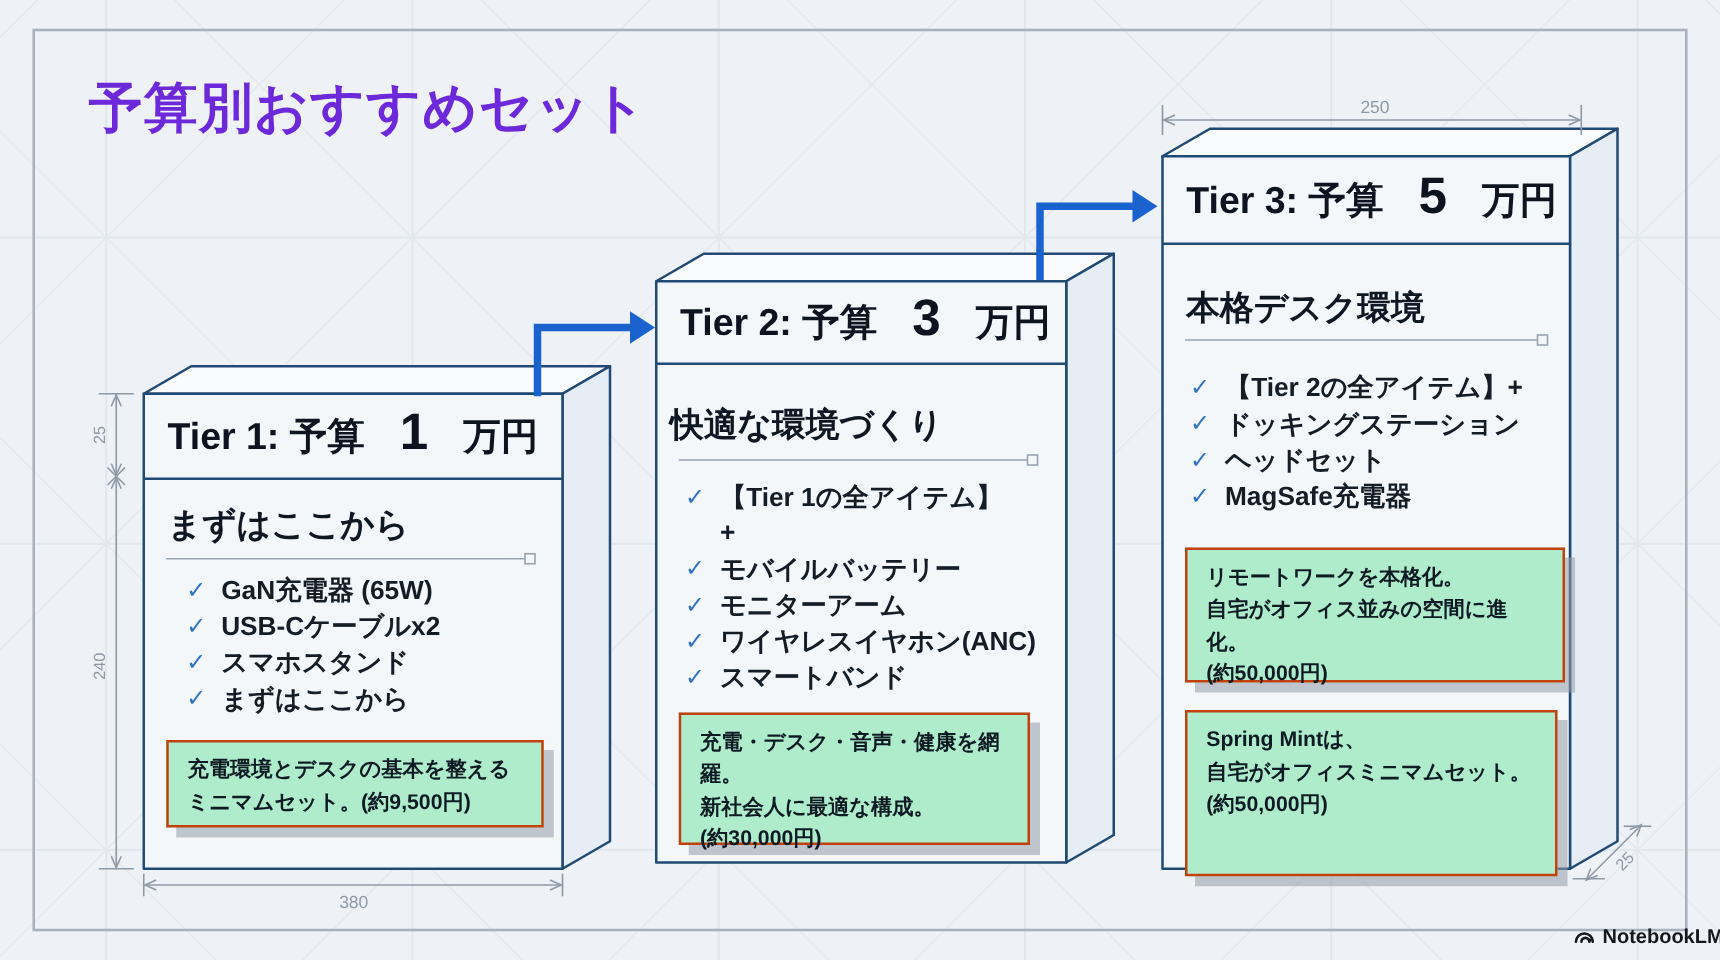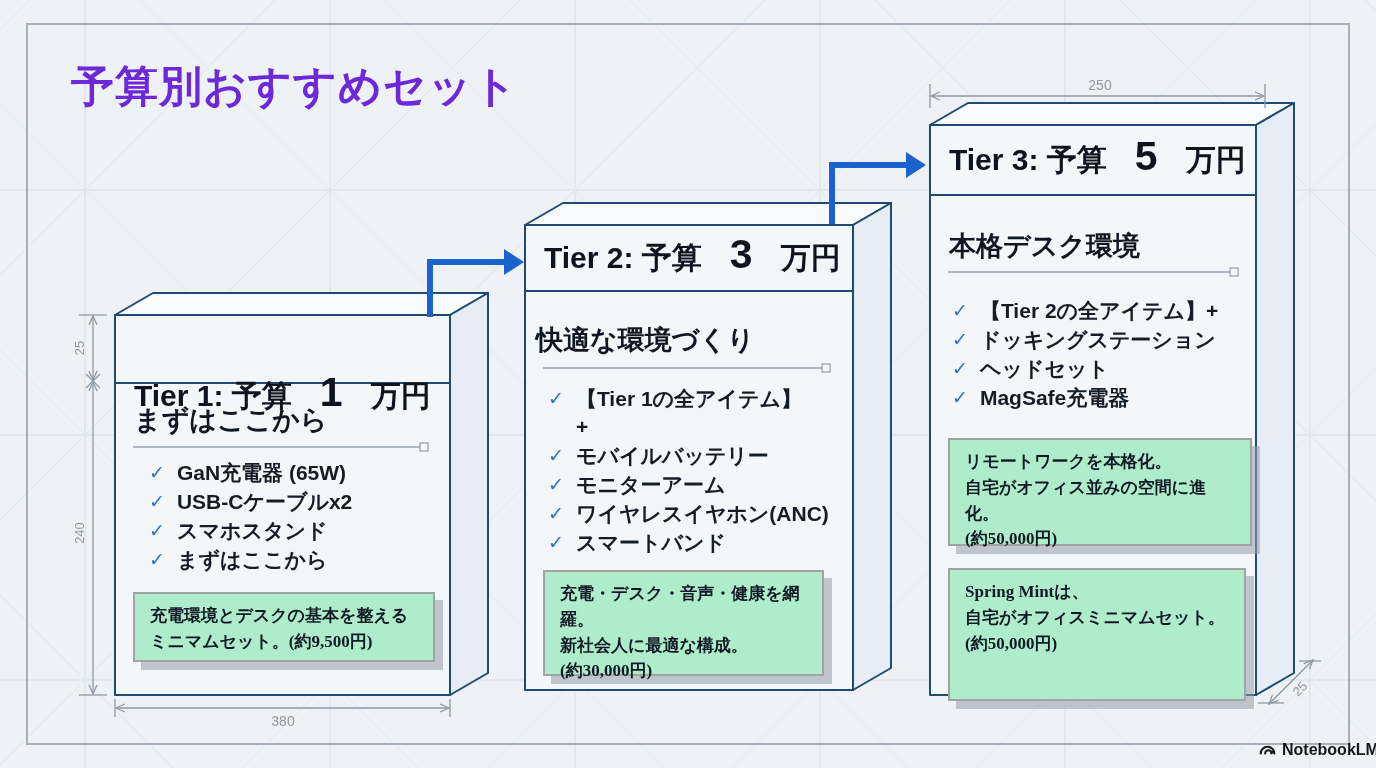--- a/index.html
+++ b/index.html
@@ -16,24 +16,24 @@
   }
   .tier-header{position:absolute;display:flex;align-items:baseline;color:#0d1420;font-weight:bold;white-space:nowrap;gap:27px;}
   .hdr-part{font-size:30px;}
   .hdr-num{font-size:41px;line-height:1;margin:0 1px;}
   .subtitle{position:absolute;font-size:27px;font-weight:bold;color:#0f1722;white-space:nowrap;}
   .items{position:absolute;display:flex;flex-direction:column;gap:1px;}
   .item{display:flex;gap:12px;align-items:flex-start;}
   .check{color:#2e72c4;font-size:19px;font-weight:bold;line-height:28px;}
   .ilabel{font-size:21px;font-weight:bold;color:#141c26;line-height:28px;white-space:pre-line;}
   .note{
-    position:absolute;background:#aeeccb;border:2px solid #a3a3a3;
+    position:absolute;background:#aeeccb;border:2px solid #c2410c;
     box-shadow:8px 8px 0 rgba(148,156,166,.55);
     padding:9px 15px;font-size:17px;font-weight:bold;line-height:1.52;
-    color:#101a24;white-space:pre-line;box-sizing:border-box;font-family:Liberation Serif, serif;
+    color:#101a24;white-space:pre-line;box-sizing:border-box;
   }
   .footer{
     position:absolute;left:1258px;top:740px;display:flex;align-items:center;gap:5px;
     font-size:16px;font-weight:bold;color:#14181d;
   }
 </style>
 </head>
 <body>
 
 <div class="canvas">
@@ -121,21 +121,21 @@
     <g>
       <path d="M832,224 L832,165 L908,165" fill="none" stroke="#1a63cf" stroke-width="6"></path>
       <polygon points="906,152 906,178 926,165" fill="#1a63cf"></polygon>
     </g>
   </svg>
 
   <div class="overlay">
 
     <div class="page-title">予算別おすすめセット</div>
 
-    <div class="tier-header" style="left:134px;top:325px;margin-top:47px;">
+    <div class="tier-header" style="left:134px;top:325px;">
       <span class="hdr-part">Tier 1: 予算</span>
         <span class="hdr-num">1</span>
         <span class="hdr-part">万円</span>
     </div>
     <div class="subtitle" style="left:134px;top:402px;">まずはここから</div>
     <div class="items" style="left:149px;top:459px;">
       <div class="item">
           <span class="check">✓</span>
           <span class="ilabel">GaN充電器 (65W)</span>
         </div>

